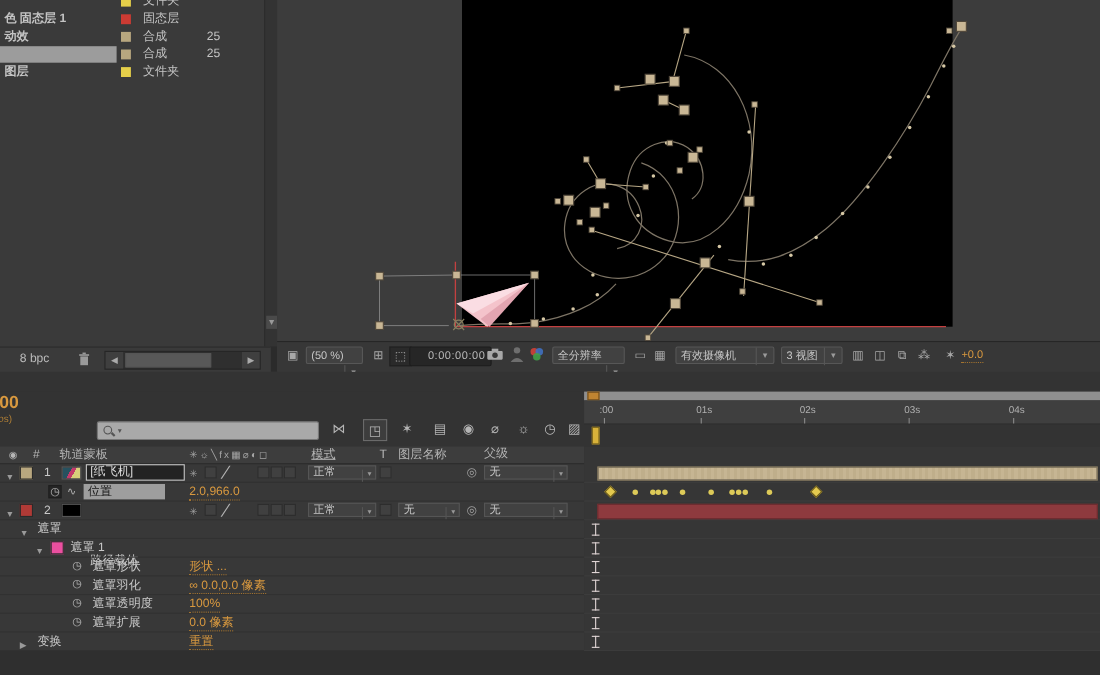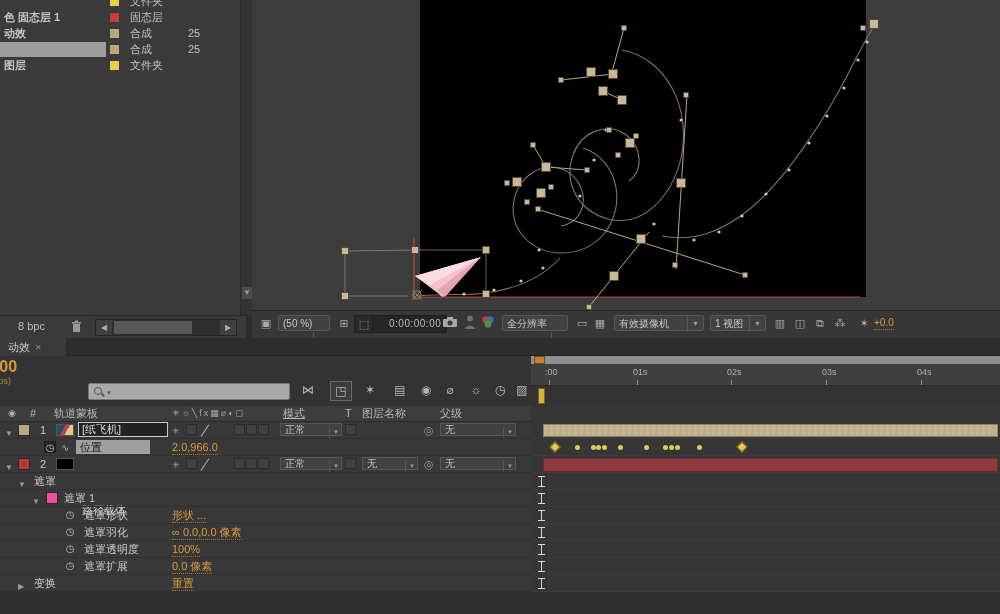--- a/index.html
+++ b/index.html
@@ -246,34 +246,31 @@
       </svg>
       <svg class="vt" style="left:228px;width:16px;height:14px;" viewBox="0 0 14 12">
         <circle cx="5" cy="4" r="3" fill="#c04038"></circle>
           <circle cx="9" cy="4" r="3" fill="#4070c0" opacity=".9"></circle>
           <circle cx="7" cy="8" r="3" fill="#40a048" opacity=".9"></circle>
       </svg>
       <div class="vt dd" style="left:250px;width:66px;"><span>全分辨率</span><span class="car">▼</span></div>
       <div class="vt vt-icon" style="left:322px;">▭</div>
       <div class="vt vt-icon" style="left:340px;">▦</div>
       <div class="vt dd" style="left:362px;width:90px;"><span>有效摄像机</span><span class="car">▼</span></div>
-      <div class="vt dd" style="left:458px;width:56px;"><span>1 视图</span><span class="car">▼</span></div>
+      <div class="vt dd" style="left:458px;width:56px;"><span>3 视图</span><span class="car">▼</span></div>
       <div class="vt vt-icon" style="left:520px;">▥</div>
       <div class="vt vt-icon" style="left:540px;">◫</div>
       <div class="vt vt-icon" style="left:560px;">⧉</div>
       <div class="vt vt-icon" style="left:580px;">⁂</div>
       <div class="vt vt-icon" style="left:604px;">✶</div>
       <div class="vt orange" style="left:622px;border-bottom:1px dotted #a3732f;height:14px;">+0.0</div>
     </div>
   </div>
 
   <div id="timeline" class="abs">
-    <div id="tab-bar">
-      <div id="tab"><span>动效</span><span class="x">×</span></div>
-    </div>
 
     <div id="tl-toolbar">
       <div id="cur-time" class="abs">:00</div>
       <div id="cur-fps" class="abs">fps)</div>
       <div id="search-box" class="abs">
         <div class="mag"></div>
         <div class="mag-car">▼</div>
       </div>
       <div id="tl-icons">
           <div class="tli" style="left: 298px;">⋈</div>
@@ -309,21 +306,21 @@
 
     <div id="tl-left">
       <div id="hdr-row">
         <span class="abs" style="left:8px;font-size:9px;">◉</span>
         <span class="abs" style="left:30px;">#</span>
         <span class="abs" style="left:54px;">轨道蒙板</span>
         <span id="hdr-switches" class="abs" style="left:172px;width:104px;letter-spacing:2px;font-size:9px;color:#a5a5a5;">✳☼╲fx▦⌀◐◻</span>
         <span class="abs" style="left:283px;text-decoration:underline;">模式</span>
         <span class="abs" style="left:345px;">T</span>
         <span class="abs" style="left:362px;">图层名称</span>
-        <span class="abs" style="left:440px;">父级</span>
+        <span class="abs" style="left:440px;font-family:Liberation Mono, monospace;">父级</span>
       </div>
       <div id="rows-left">
           <div class="row" style="top: 16px;">
             <span class="arrow abs" style="left: 5px; top: 4px;">▼</span>
             <div class="lbl-swatch" style="left: 18px; background: rgb(184, 167, 127);"></div>
             <span class="abs" style="left: 40px;">1</span>
             <div class="thumb" style="left: 56px; background: linear-gradient(120deg, rgb(39, 81, 95) 40%, rgb(194, 58, 107) 40%, rgb(194, 58, 107) 60%, rgb(216, 207, 122) 60%);"></div>
             <div class="name-box">[纸飞机]</div>
             <span class="sw-icon" style="left: 172px;">✳</span>
             <div class="sw-box" style="left: 186px;"></div>

